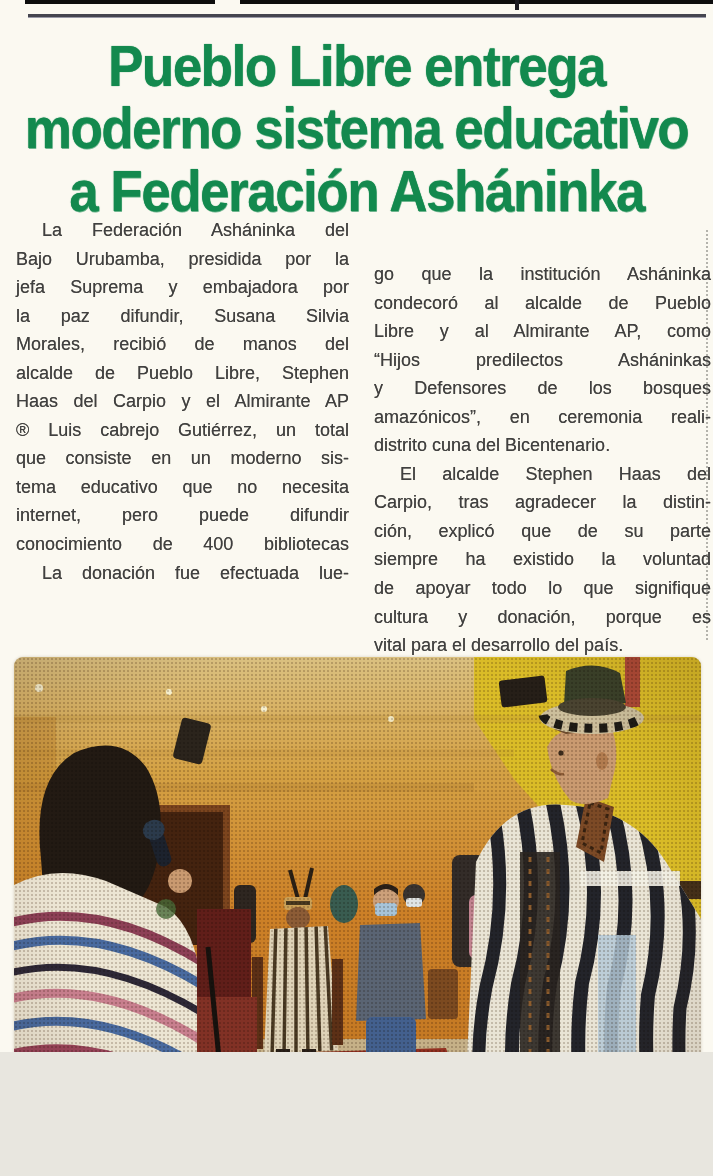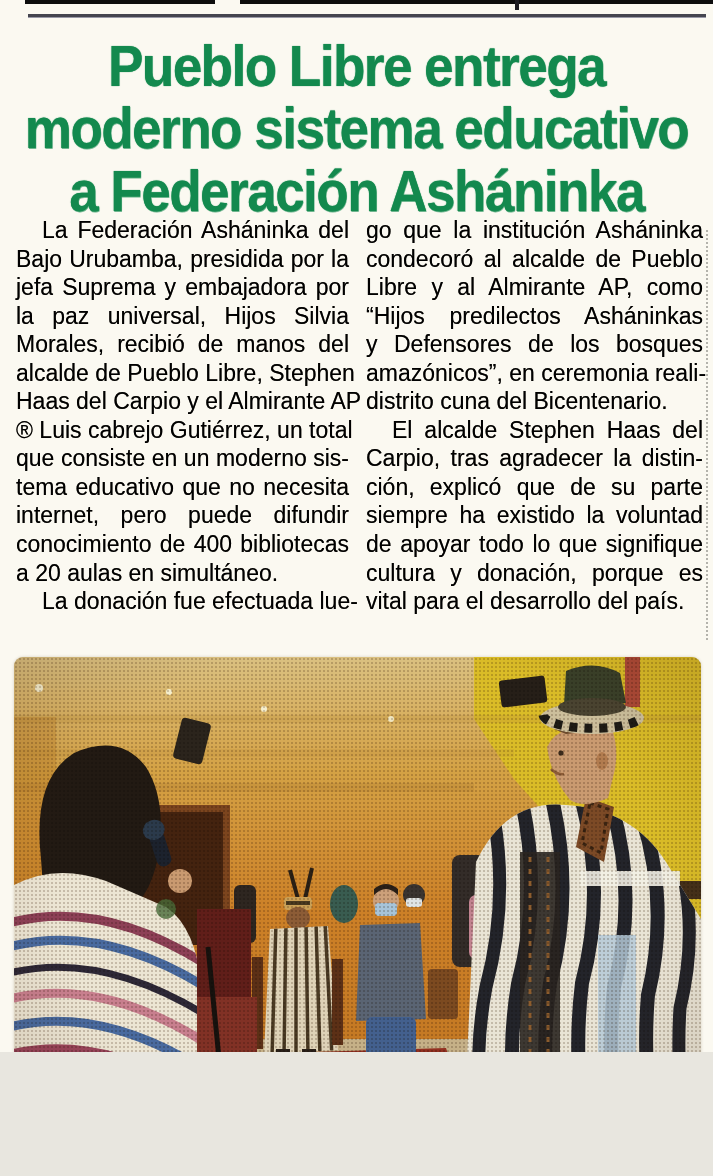--- a/index.html
+++ b/index.html
@@ -14,24 +14,24 @@
   .rule{position:absolute;left:28px;top:14px;width:678px;height:3px;background:#45454f;border-bottom:1px solid #9a9aa8;}
   .edgeline{position:absolute;left:706px;top:230px;height:410px;width:0;border-left:2px dotted rgba(50,48,44,.35);}
   
   #headline{
     position:absolute;left:0;top:34px;width:713px;text-align:center;
     color:#13894e;font-weight:700;font-size:53px;line-height:57px;
     letter-spacing:-1.5px;transform:scaleY(1.1);transform-origin:top center;
     text-shadow:0 0 1px rgba(19,137,78,.9), 0.5px 0.5px 0 rgba(19,137,78,.55);
   }
   
-  .col{position:absolute;top:216px;font-size:23px;line-height:28.55px;color:#000000;
+  .col{position:absolute;top:216px;font-size:18px;line-height:28.55px;color:#404040;
        text-shadow:0 0 .4px rgba(57,52,42,.7);}
   #col0{left:16px;width:333px;}
-  #col1{left:366px;width:337px;}
+  #col1{left:374px;width:337px;margin-top:44px;}
   .bline{text-align:justify;text-align-last:justify;height:28.55px;white-space:nowrap;overflow:visible;}
   .bline.end{text-align-last:left;}
   .bline.indent{text-indent:26px;}
   
   #photo{
     position:absolute;left:14px;top:657px;width:687px;height:513px;
     border-radius:9px;overflow:hidden;
     box-shadow:inset 0 0 0 1px rgba(120,90,40,.3), 0 0 3px rgba(100,80,40,.25);
   }
   #photo svg{display:block;width:100%;height:100%;filter:blur(.6px) saturate(1.05);}
@@ -59,30 +59,29 @@
   <div id="headline">
     <div>Pueblo Libre entrega</div>
     <div>moderno sistema educativo</div>
     <div>a Federación Asháninka</div>
   </div>
 
   <div id="col0" class="col">
       <div class="bline indent">La Federación Asháninka del</div>
       <div class="bline">Bajo Urubamba, presidida por la</div>
       <div class="bline">jefa Suprema y embajadora por</div>
-      <div class="bline">la paz universal, Hijos Silvia</div>
+      <div class="bline">la paz difundir, Susana Silvia</div>
       <div class="bline">Morales, recibió de manos del</div>
       <div class="bline">alcalde de Pueblo Libre, Stephen</div>
       <div class="bline">Haas del Carpio y el Almirante AP</div>
       <div class="bline">® Luis cabrejo Gutiérrez, un total</div>
       <div class="bline">que consiste en un moderno sis-</div>
       <div class="bline">tema educativo que no necesita</div>
       <div class="bline">internet, pero puede difundir</div>
       <div class="bline">conocimiento de 400 bibliotecas</div>
-      <div class="bline end">a 20 aulas en simultáneo.</div>
       <div class="bline indent">La donación fue efectuada lue-</div>
     </div>
   <div id="col1" class="col">
       <div class="bline">go que la institución Asháninka</div>
       <div class="bline">condecoró al alcalde de Pueblo</div>
       <div class="bline">Libre y al Almirante AP, como</div>
       <div class="bline">“Hijos predilectos Asháninkas</div>
       <div class="bline">y Defensores de los bosques</div>
       <div class="bline">amazónicos”, en ceremonia reali-</div>
       <div class="bline end">distrito cuna del Bicentenario.</div>

